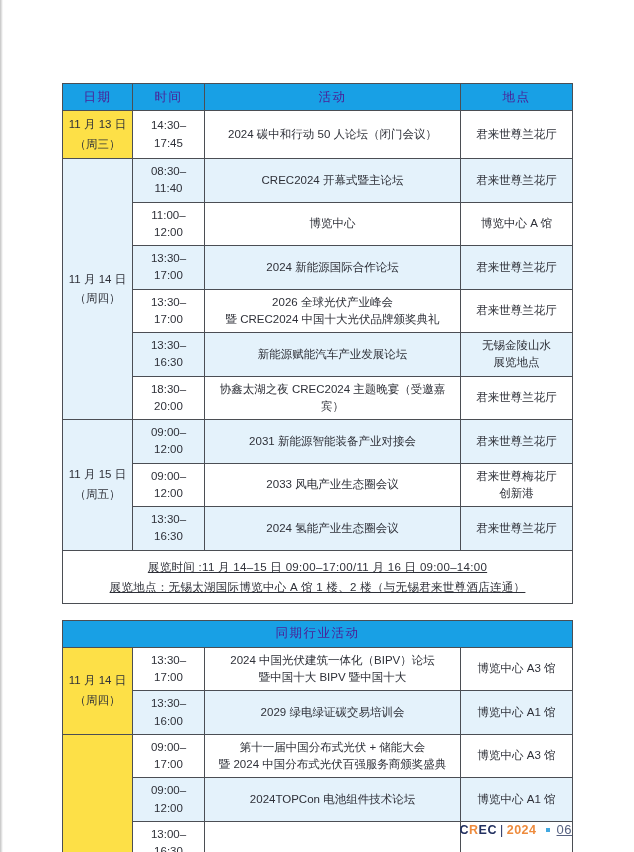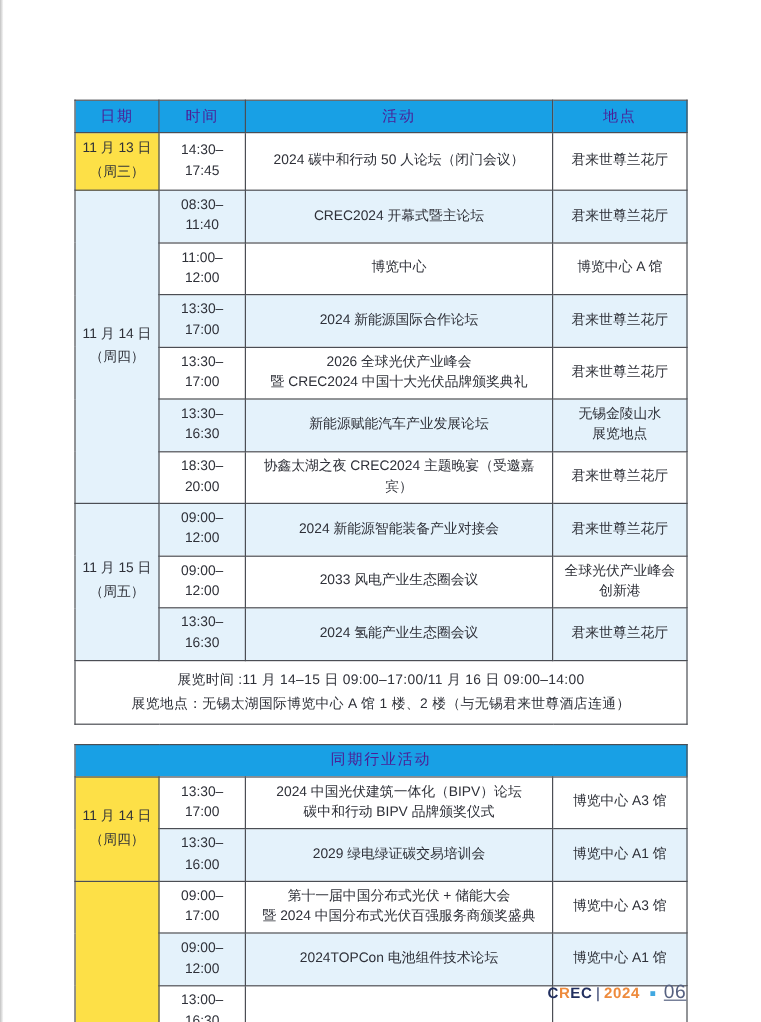--- a/index.html
+++ b/index.html
@@ -21,29 +21,29 @@
   table.agenda{border-collapse:collapse;width:510px;table-layout:fixed;
     border:1.5px solid #3e4045;}
   #main-table{margin-top:13px;}
   #side-table{margin-top:16px;}
   .agenda th{background:var(--header-blue,#18a0e5);color:#4c1d95;font-size:12.5px;
     font-weight:normal;height:24px;letter-spacing:1.5px;border:1px solid #4b4e54;}
   .agenda td{border:1px solid #4b4e54;text-align:center;font-size:11.5px;
     line-height:1.5;padding:4px 4px;height:17px;color:#2e3038;background:#fff;}
   .agenda tr.shaded td{background:var(--stripe-blue,#e4f2fb);}
   .agenda td.date-cell{background:#fde047;line-height:1.7;}
-  .agenda td.note-cell{line-height:1.75;letter-spacing:.3px;padding:6px 4px;}
+  .agenda td.note-cell{line-height:1.75;letter-spacing:.3px;padding:6px 4px;text-decoration:underline;}
   .page-footer{position:absolute;right:62px;bottom:15px;display:flex;align-items:center;
     font-weight:bold;font-size:12.5px;letter-spacing:.5px;}
   .brand-navy{color:var(--brand-navy,#223060);}
   .brand-orange{color:var(--brand-orange,#ee8b3d);}
   .brand-divider{color:var(--brand-navy,#223060);font-weight:normal;margin:0 3px;}
   .footer-bullet{width:4px;height:4px;background:var(--bullet-blue,#41a8e1);
     display:inline-block;margin:0 7px 0 9px;}
-  .page-number{color:var(--page-num-gray,#566180);font-weight:normal;font-size:16px;text-decoration:underline;}
+  .page-number{color:var(--page-num-gray,#566180);font-weight:normal;font-size:13px;text-decoration:underline;}
 </style>
 </head>
 <body>
 
 <div class="page-edge"></div>
 
 <div class="page">
 
 
   <table class="agenda" id="main-table">
@@ -151,35 +151,35 @@
         </tr>
         <tr class="shaded">
           <td class="date-cell" rowspan="3">
             <div>11 月 15 日</div>
             <div>（周五）</div>
           </td>
           <td>
             <div>09:00–12:00</div>
           </td>
           <td>
-            <div>2024 新能源智能装备产业对接会</div>
+            <div>2031 新能源智能装备产业对接会</div>
           </td>
           <td>
             <div>君来世尊兰花厅</div>
           </td>
         </tr>
         <tr>
           <td>
             <div>09:00–12:00</div>
           </td>
           <td>
             <div>2033 风电产业生态圈会议</div>
           </td>
           <td>
-            <div>全球光伏产业峰会</div>
+            <div>君来世尊梅花厅</div>
             <div>创新港</div>
           </td>
         </tr>
         <tr class="shaded">
           <td>
             <div>13:30–16:30</div>
           </td>
           <td>
             <div>2024 氢能产业生态圈会议</div>
           </td>
@@ -212,21 +212,21 @@
         <tr>
           <td class="date-cell" rowspan="2">
             <div>11 月 14 日</div>
             <div>（周四）</div>
           </td>
           <td>
             <div>13:30–17:00</div>
           </td>
           <td>
             <div>2024 中国光伏建筑一体化（BIPV）论坛</div>
-            <div>碳中和行动 BIPV 品牌颁奖仪式</div>
+            <div>暨中国十大 BIPV 暨中国十大</div>
           </td>
           <td>
             <div>博览中心 A3 馆</div>
           </td>
         </tr>
         <tr class="shaded">
           <td>
             <div>13:30–16:00</div>
           </td>
           <td>

